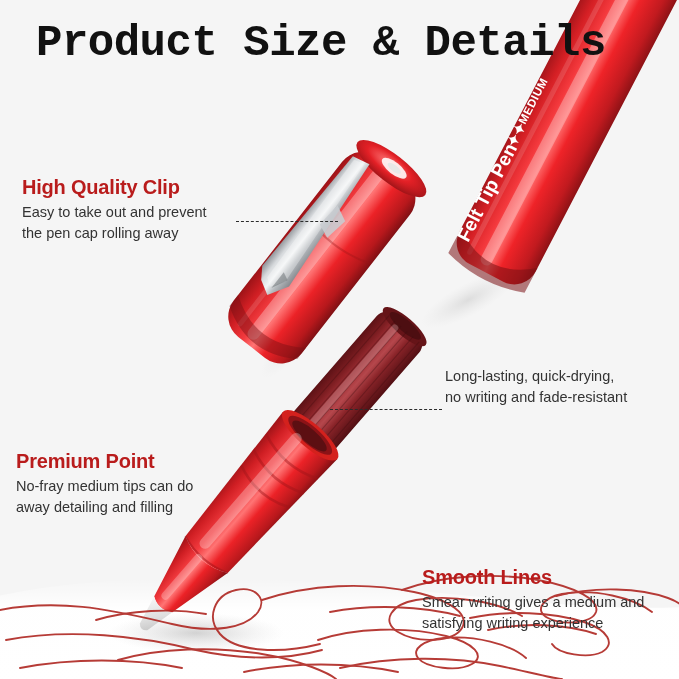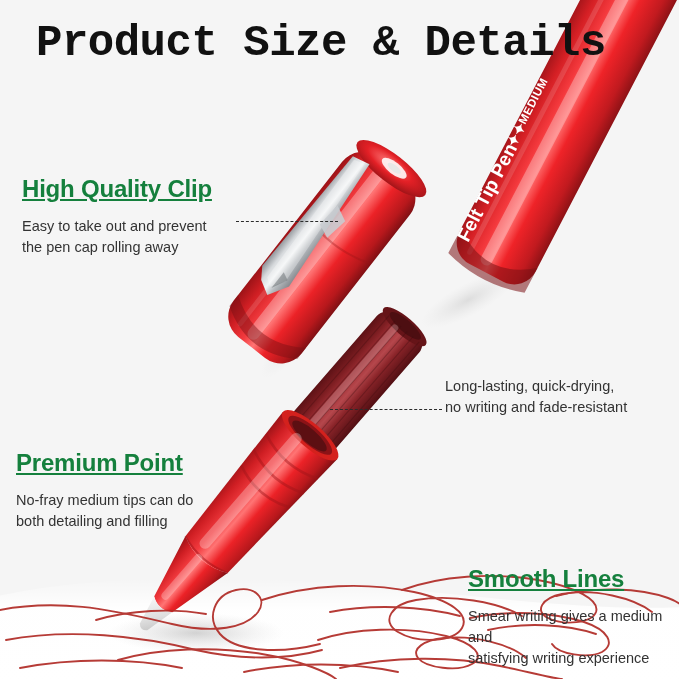--- a/index.html
+++ b/index.html
@@ -18,31 +18,31 @@
     font-size:44px;font-weight:700;
     letter-spacing:-0.5px;
     color:#111111;
     font-family:Liberation Mono, monospace;
     white-space:nowrap;
   }
 
   
   .feature{position:absolute;}
   .feature .f-head{
-    font-size:24px;font-weight:700;color:#15803d;
-    letter-spacing:-0.2px;white-space:nowrap;line-height:1.1;text-decoration:underline;
+    font-size:20px;font-weight:700;color:#b91c1c;
+    letter-spacing:-0.2px;white-space:nowrap;line-height:1.1;
   }
   .feature .f-body{
     font-size:14.5px;font-weight:400;color:#333333;
-    line-height:1.45;margin-top:14px;white-space:pre-line;
+    line-height:1.45;margin-top:4px;white-space:pre-line;
   }
   #feat-clip{left:22px;top:176px;}
   #feat-ink{left:445px;top:362px;}
   #feat-point{left:16px;top:450px;}
-  #feat-lines{left:468px;top:566px;}
+  #feat-lines{left:422px;top:566px;}
 
   
   .leader{position:absolute;border-top:1.6px dashed #2b2b2b;height:0;}
   #leader-clip{left:236px;top:221px;width:102px;}
   #leader-ink{left:330px;top:409px;width:112px;}
 
   
   #art{position:absolute;left:0;top:0;width:679px;height:679px;}
 </style>
 </head>
@@ -256,21 +256,21 @@
   </div>
 
   <div class="feature" id="feat-ink">
     <div class="f-body">Long-lasting, quick-drying,
 no writing and fade-resistant</div>
   </div>
 
   <div class="feature" id="feat-point">
     <div class="f-head">Premium Point</div>
     <div class="f-body">No-fray medium tips can do
-both detailing and filling</div>
+away detailing and filling</div>
   </div>
 
   <div class="feature" id="feat-lines">
     <div class="f-head">Smooth Lines</div>
     <div class="f-body">Smear writing gives a medium and
 satisfying writing experience</div>
   </div>
 
 </div>
 

